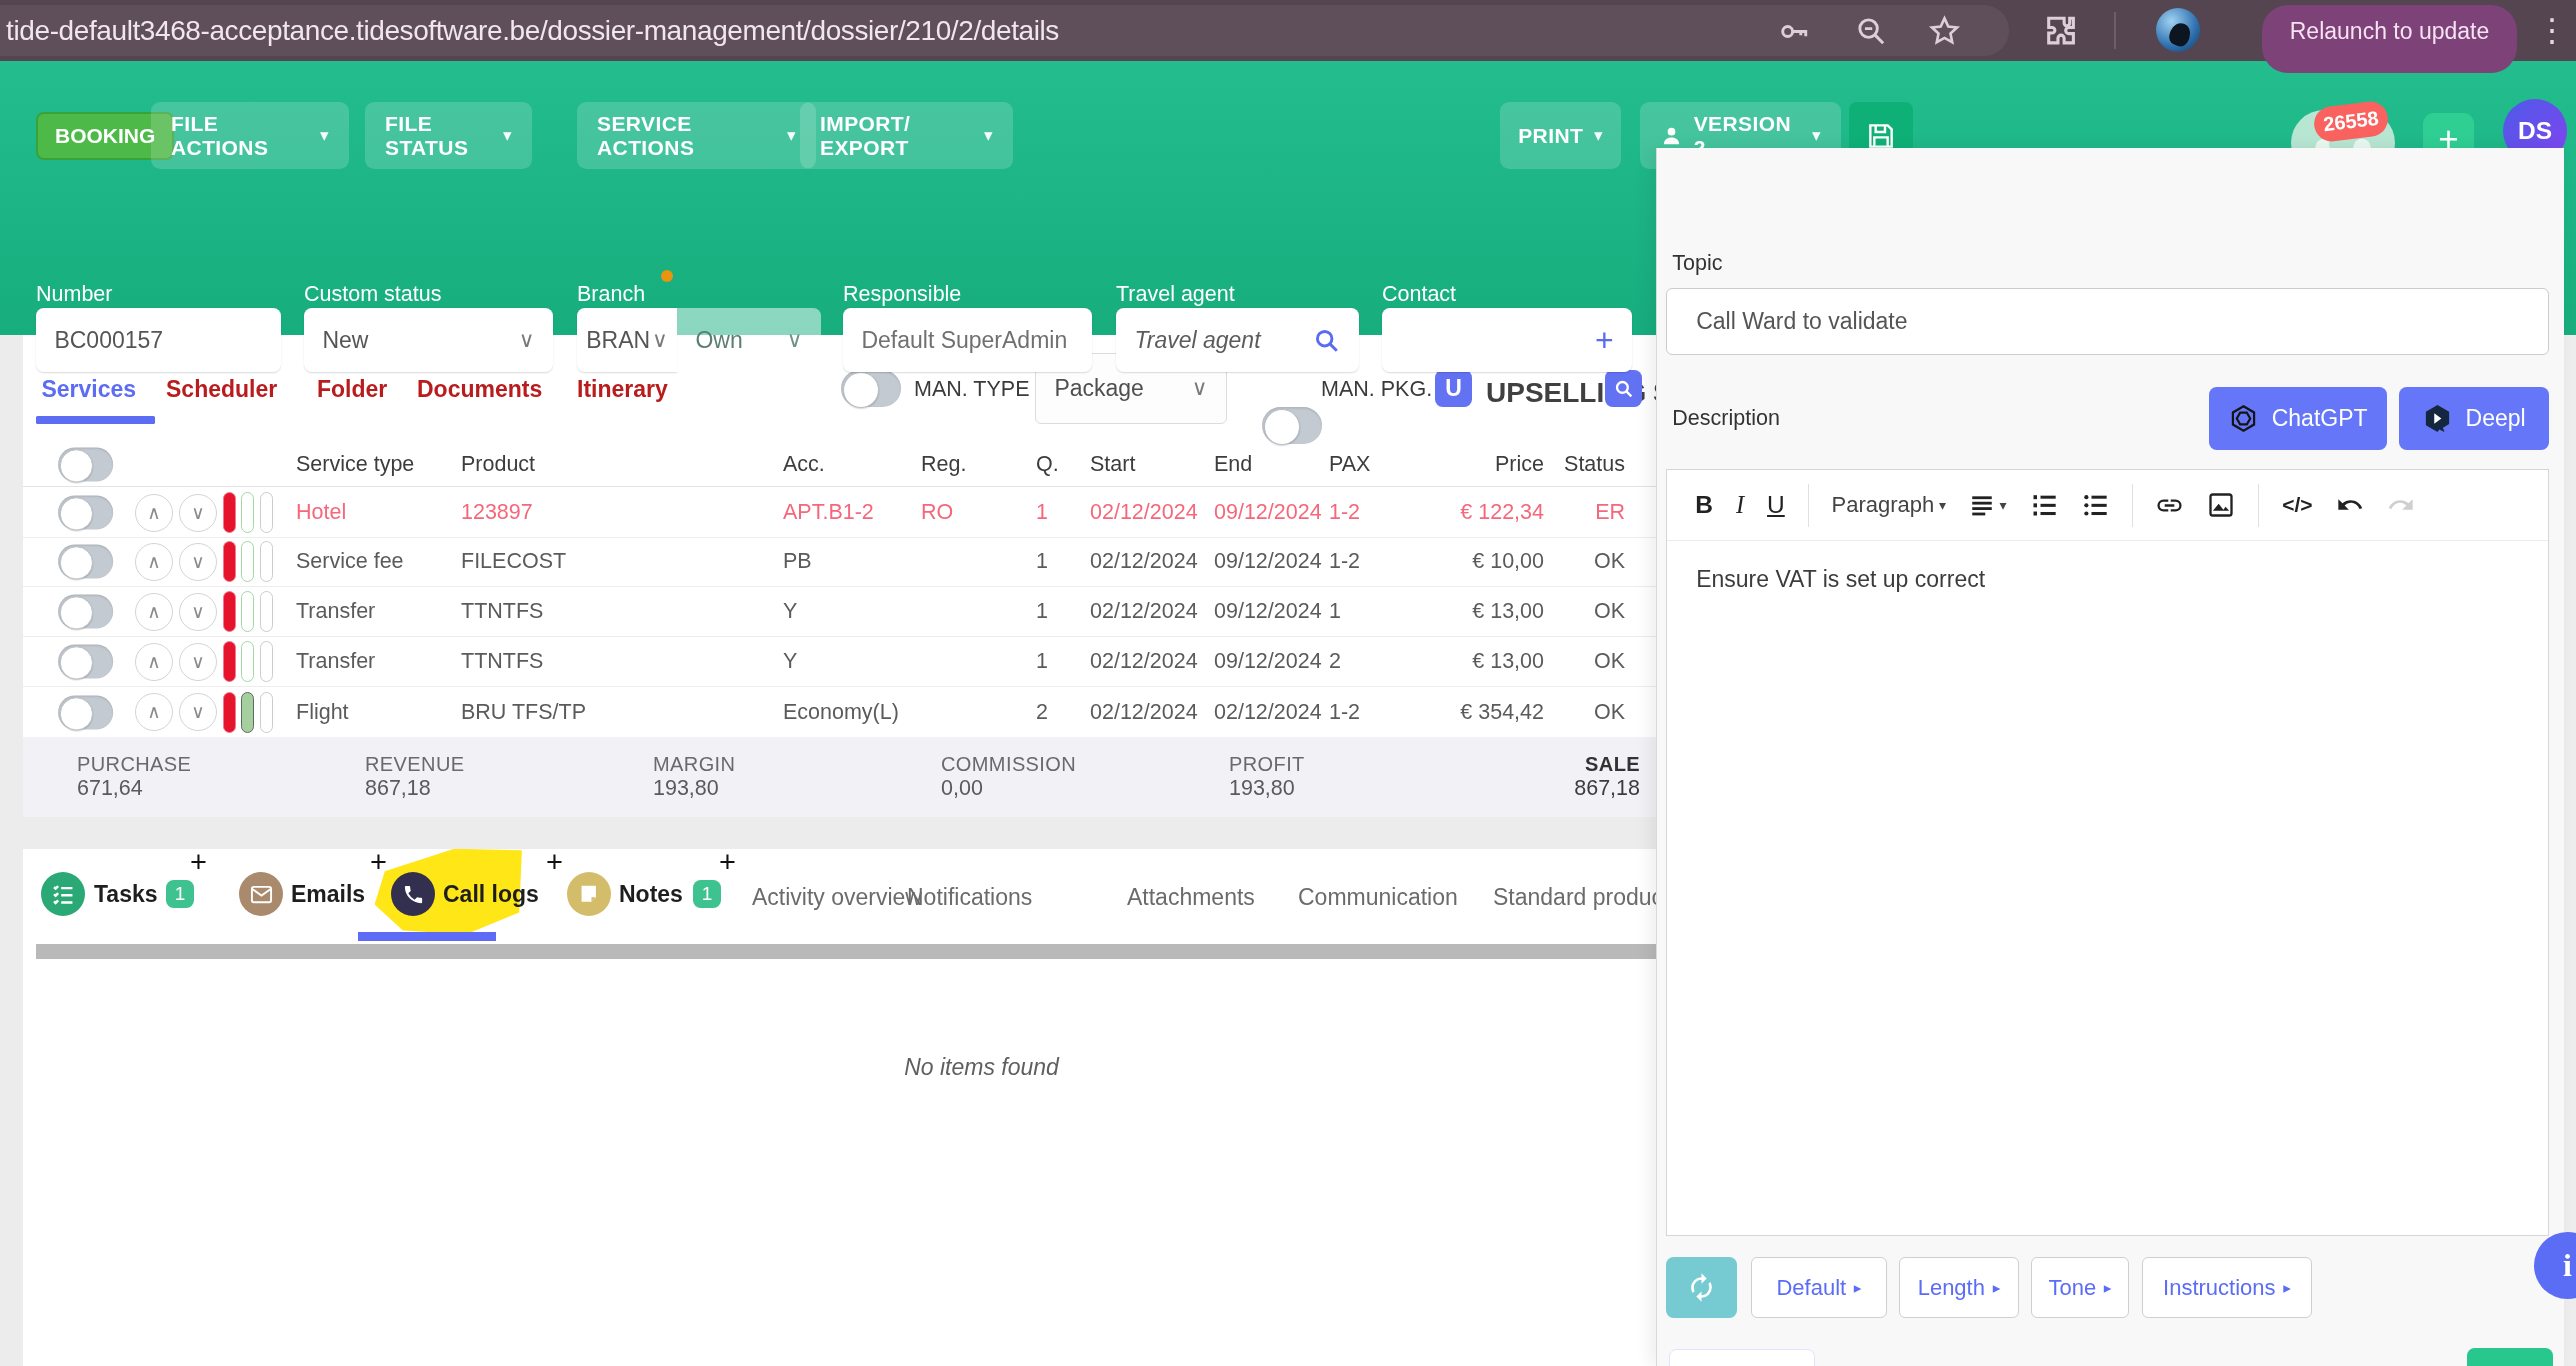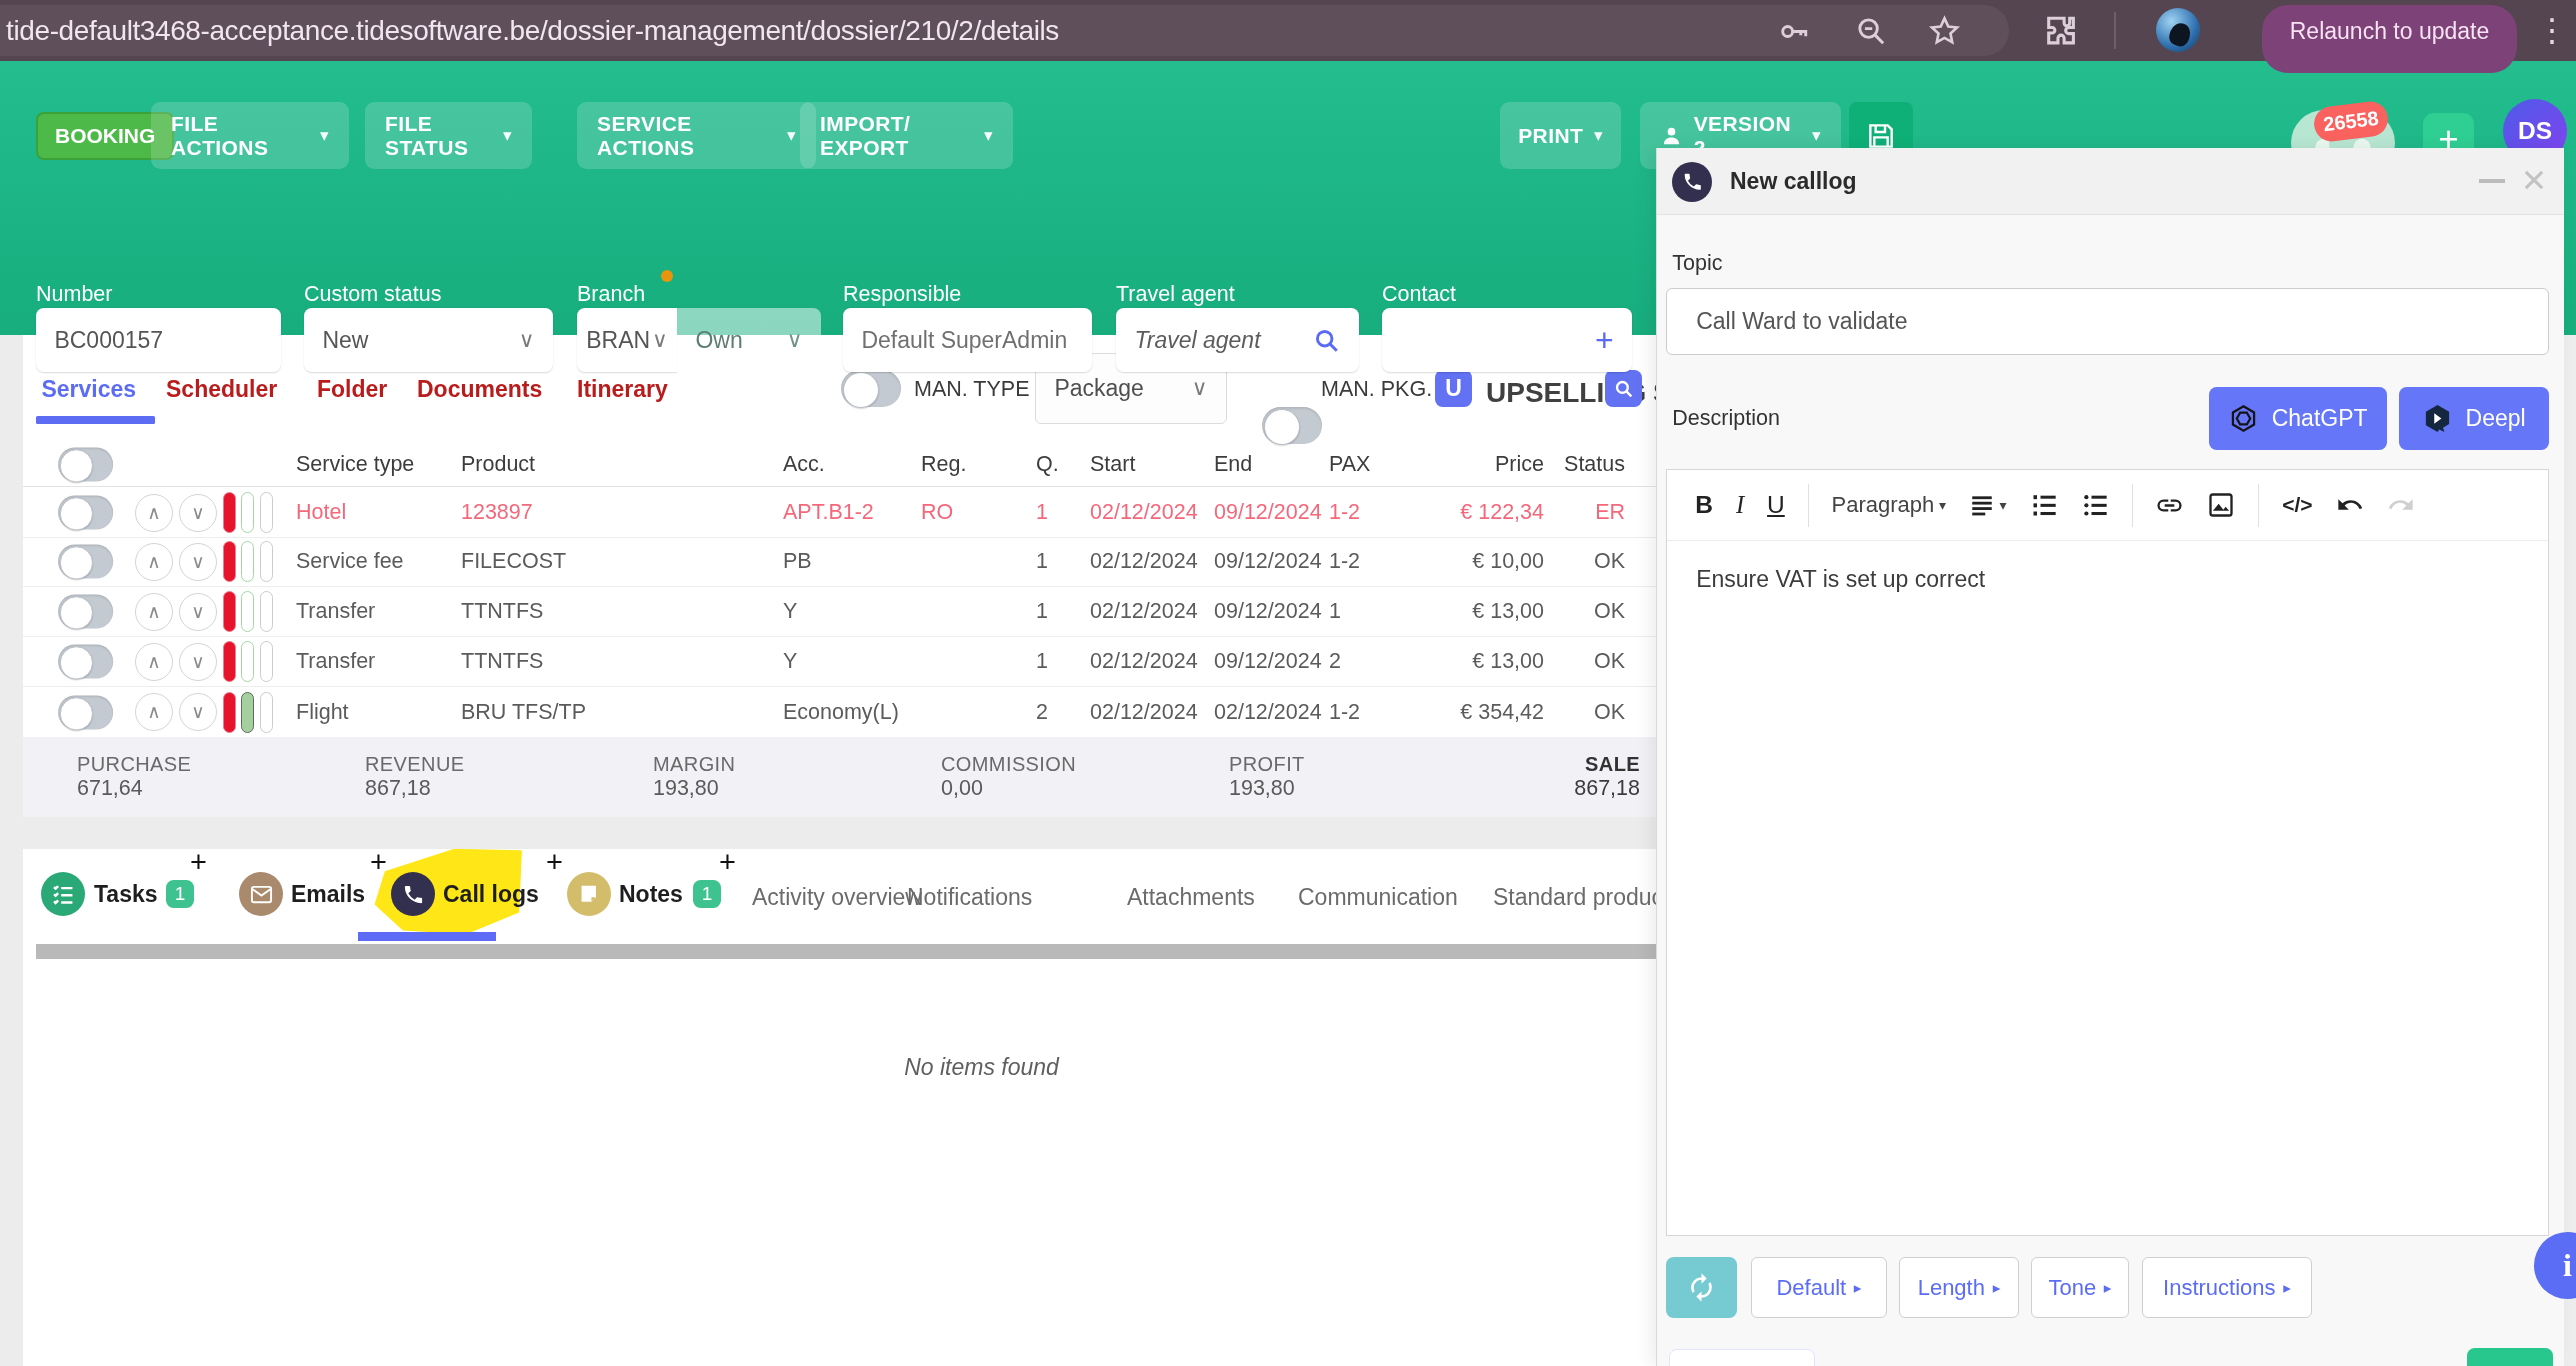--- a/index.html
+++ b/index.html
@@ -498,34 +498,20 @@
     <div class="abs plain-tab" style="left:1275px;">Communication</div>
     <div class="abs plain-tab" style="left:1470px;">Standard product</div>
 
     <div class="abs" id="tabs-scrollbar"></div>
     <div class="abs" id="empty-text">No items found</div>
   </div>
 
   <div class="abs" id="right-strip"></div>
 
   <div class="abs" id="panel">
-    <div class="abs" id="panel-header">
-      <div class="abs" id="panel-phone-ic">
-        <svg width="21.5" height="21.5" viewBox="0 0 24 24" fill="#fff">
-            <path d="M6.62 10.79a15.1 15.1 0 0 0 6.59 6.59l2.2-2.2a1 1 0 0 1 1.01-.25 11.4 11.4 0 0 0 3.58.57 1 1 0 0 1 1 1V20a1 1 0 0 1-1 1A17 17 0 0 1 3 4a1 1 0 0 1 1-1h3.5a1 1 0 0 1 1 1c0 1.25.2 2.45.57 3.58a1 1 0 0 1-.25 1.01z"></path>
-          </svg>
-      </div>
-      <div class="abs" id="panel-title">New calllog</div>
-      <div class="abs" style="left:822px;top:31px;width:26px;height:3.8px;background:#bcbcbc;"></div>
-      <div class="abs" style="left:863px;top:18.4px;">
-        <svg width="28" height="28" viewBox="0 0 24 24" stroke="#c2c2c2" stroke-width="2.6" fill="none">
-            <path d="M5 5l14 14M19 5L5 19"></path>
-          </svg>
-      </div>
-    </div>
 
     <div class="abs panel-label" style="left:15.3px;top:103px;">Topic</div>
     <div class="abs" id="topic-input">
       <span>Call Ward to validate</span>
     </div>
 
     <div class="abs panel-label" style="left:15.3px;top:258px;">Description</div>
     <div class="abs ai-btn" style="left:552px;width:178px;">
       <span>
         <svg width="31" height="31" viewBox="0 0 24 24" fill="none" stroke="#141414" stroke-width="1.7">

